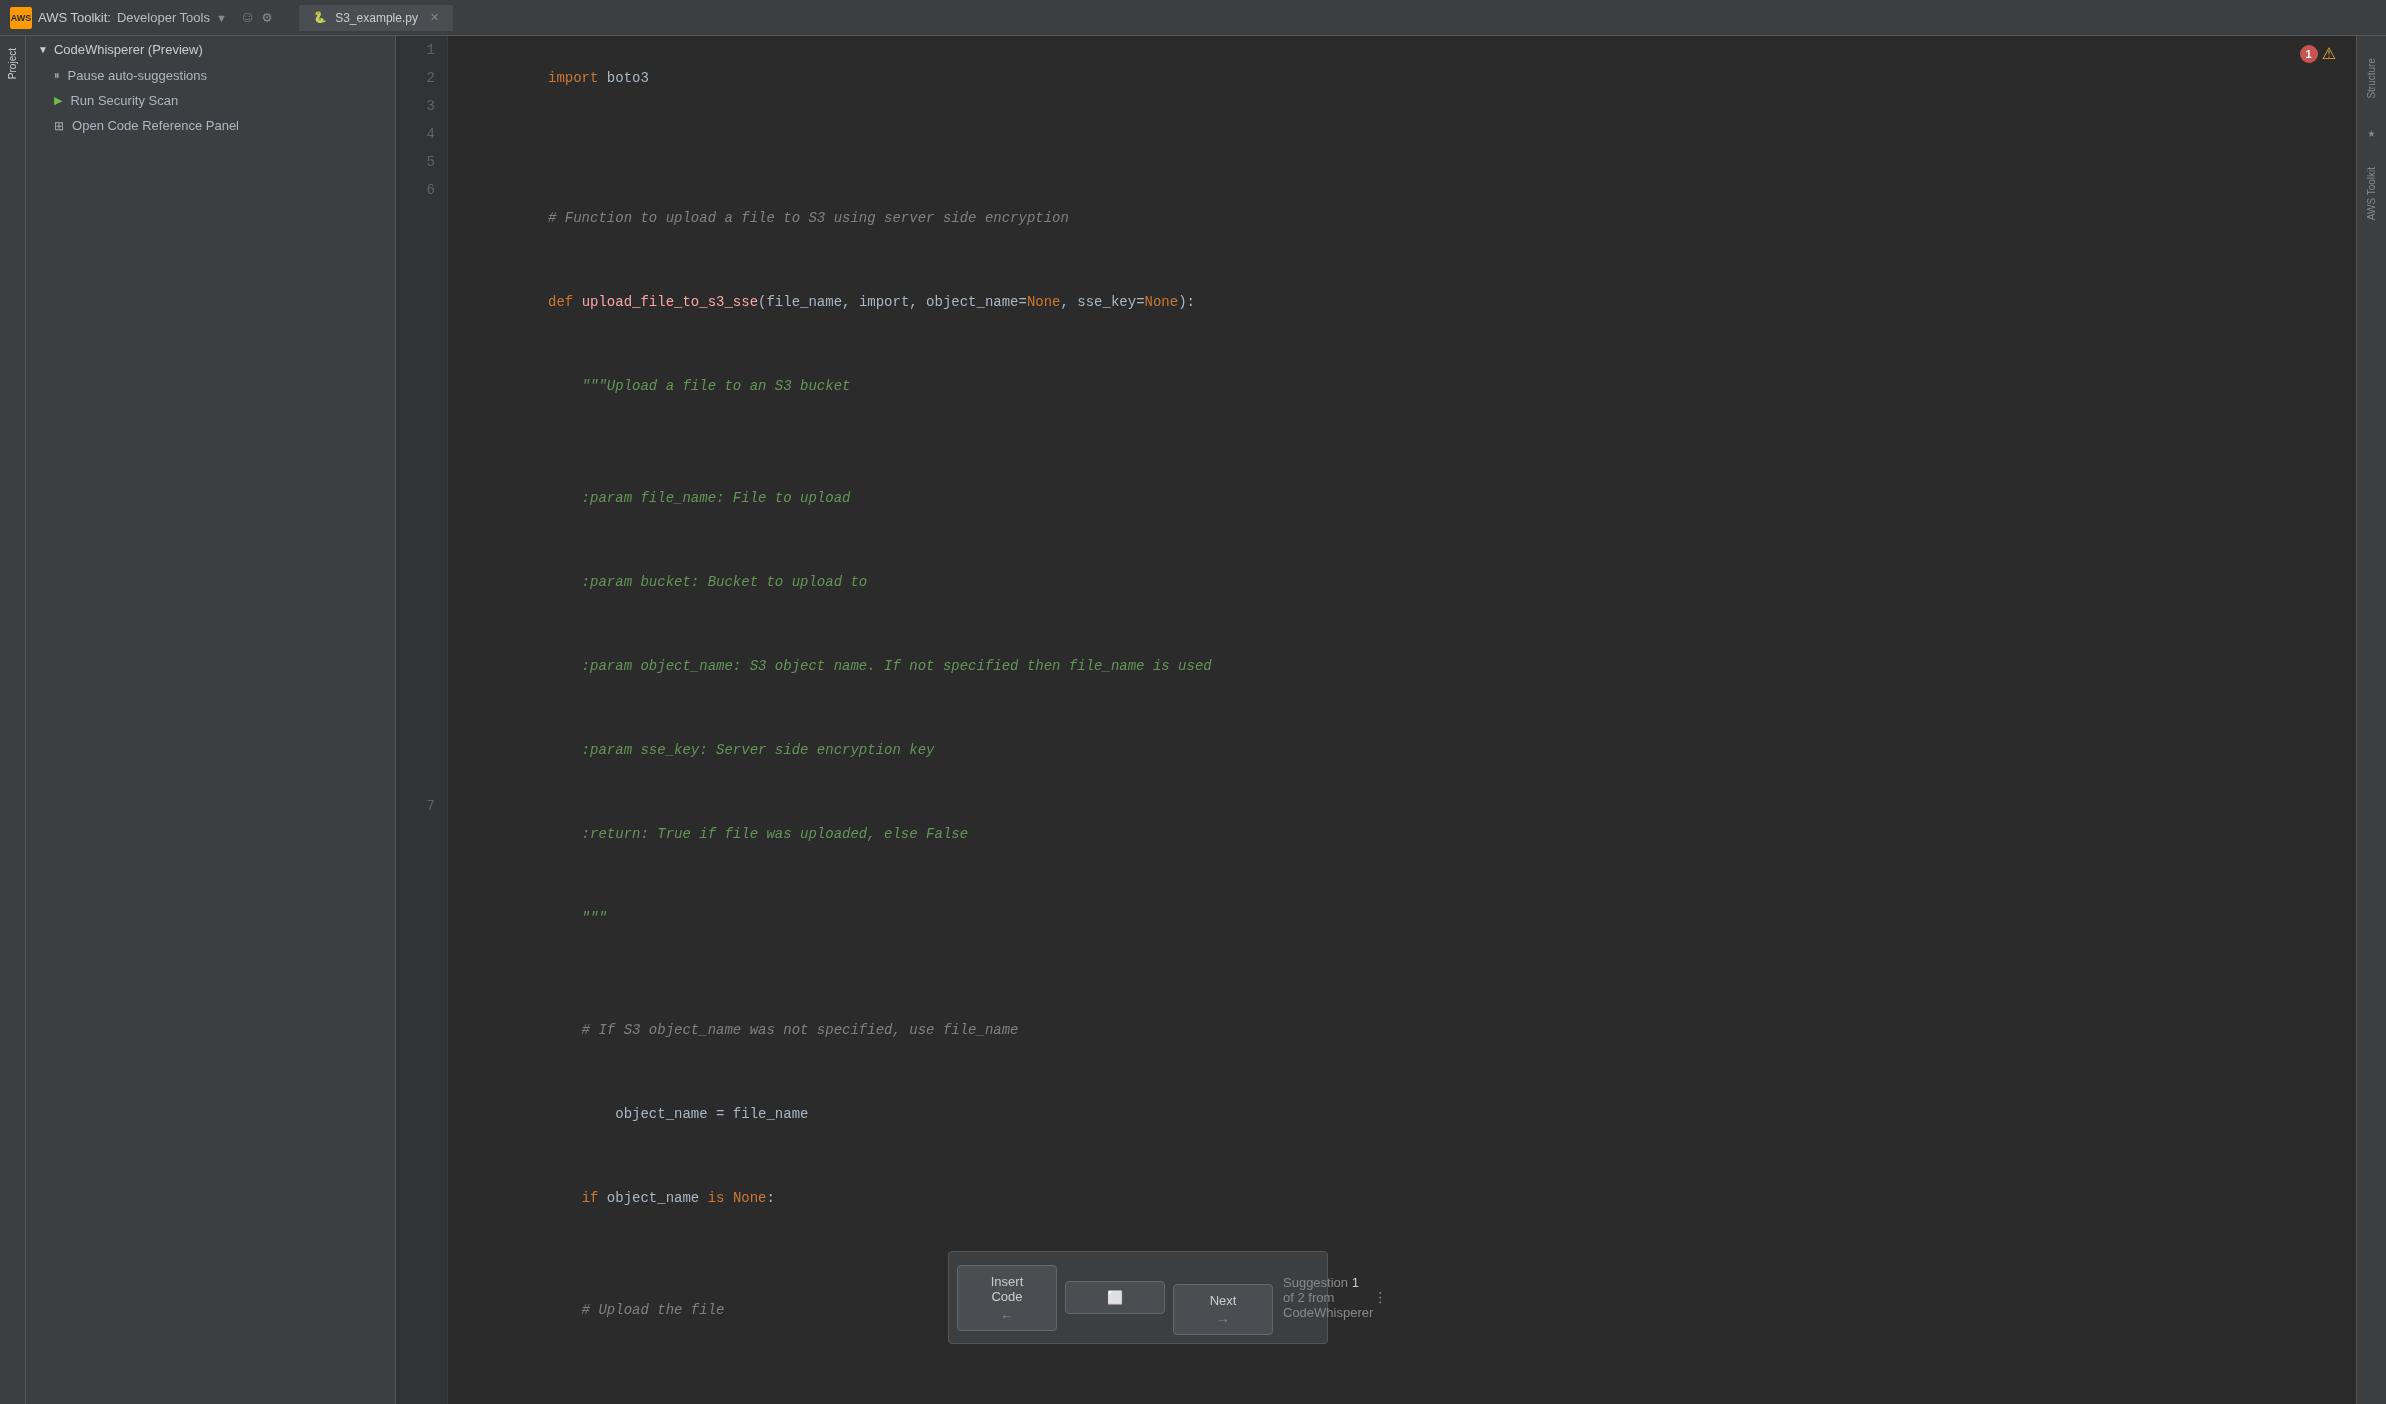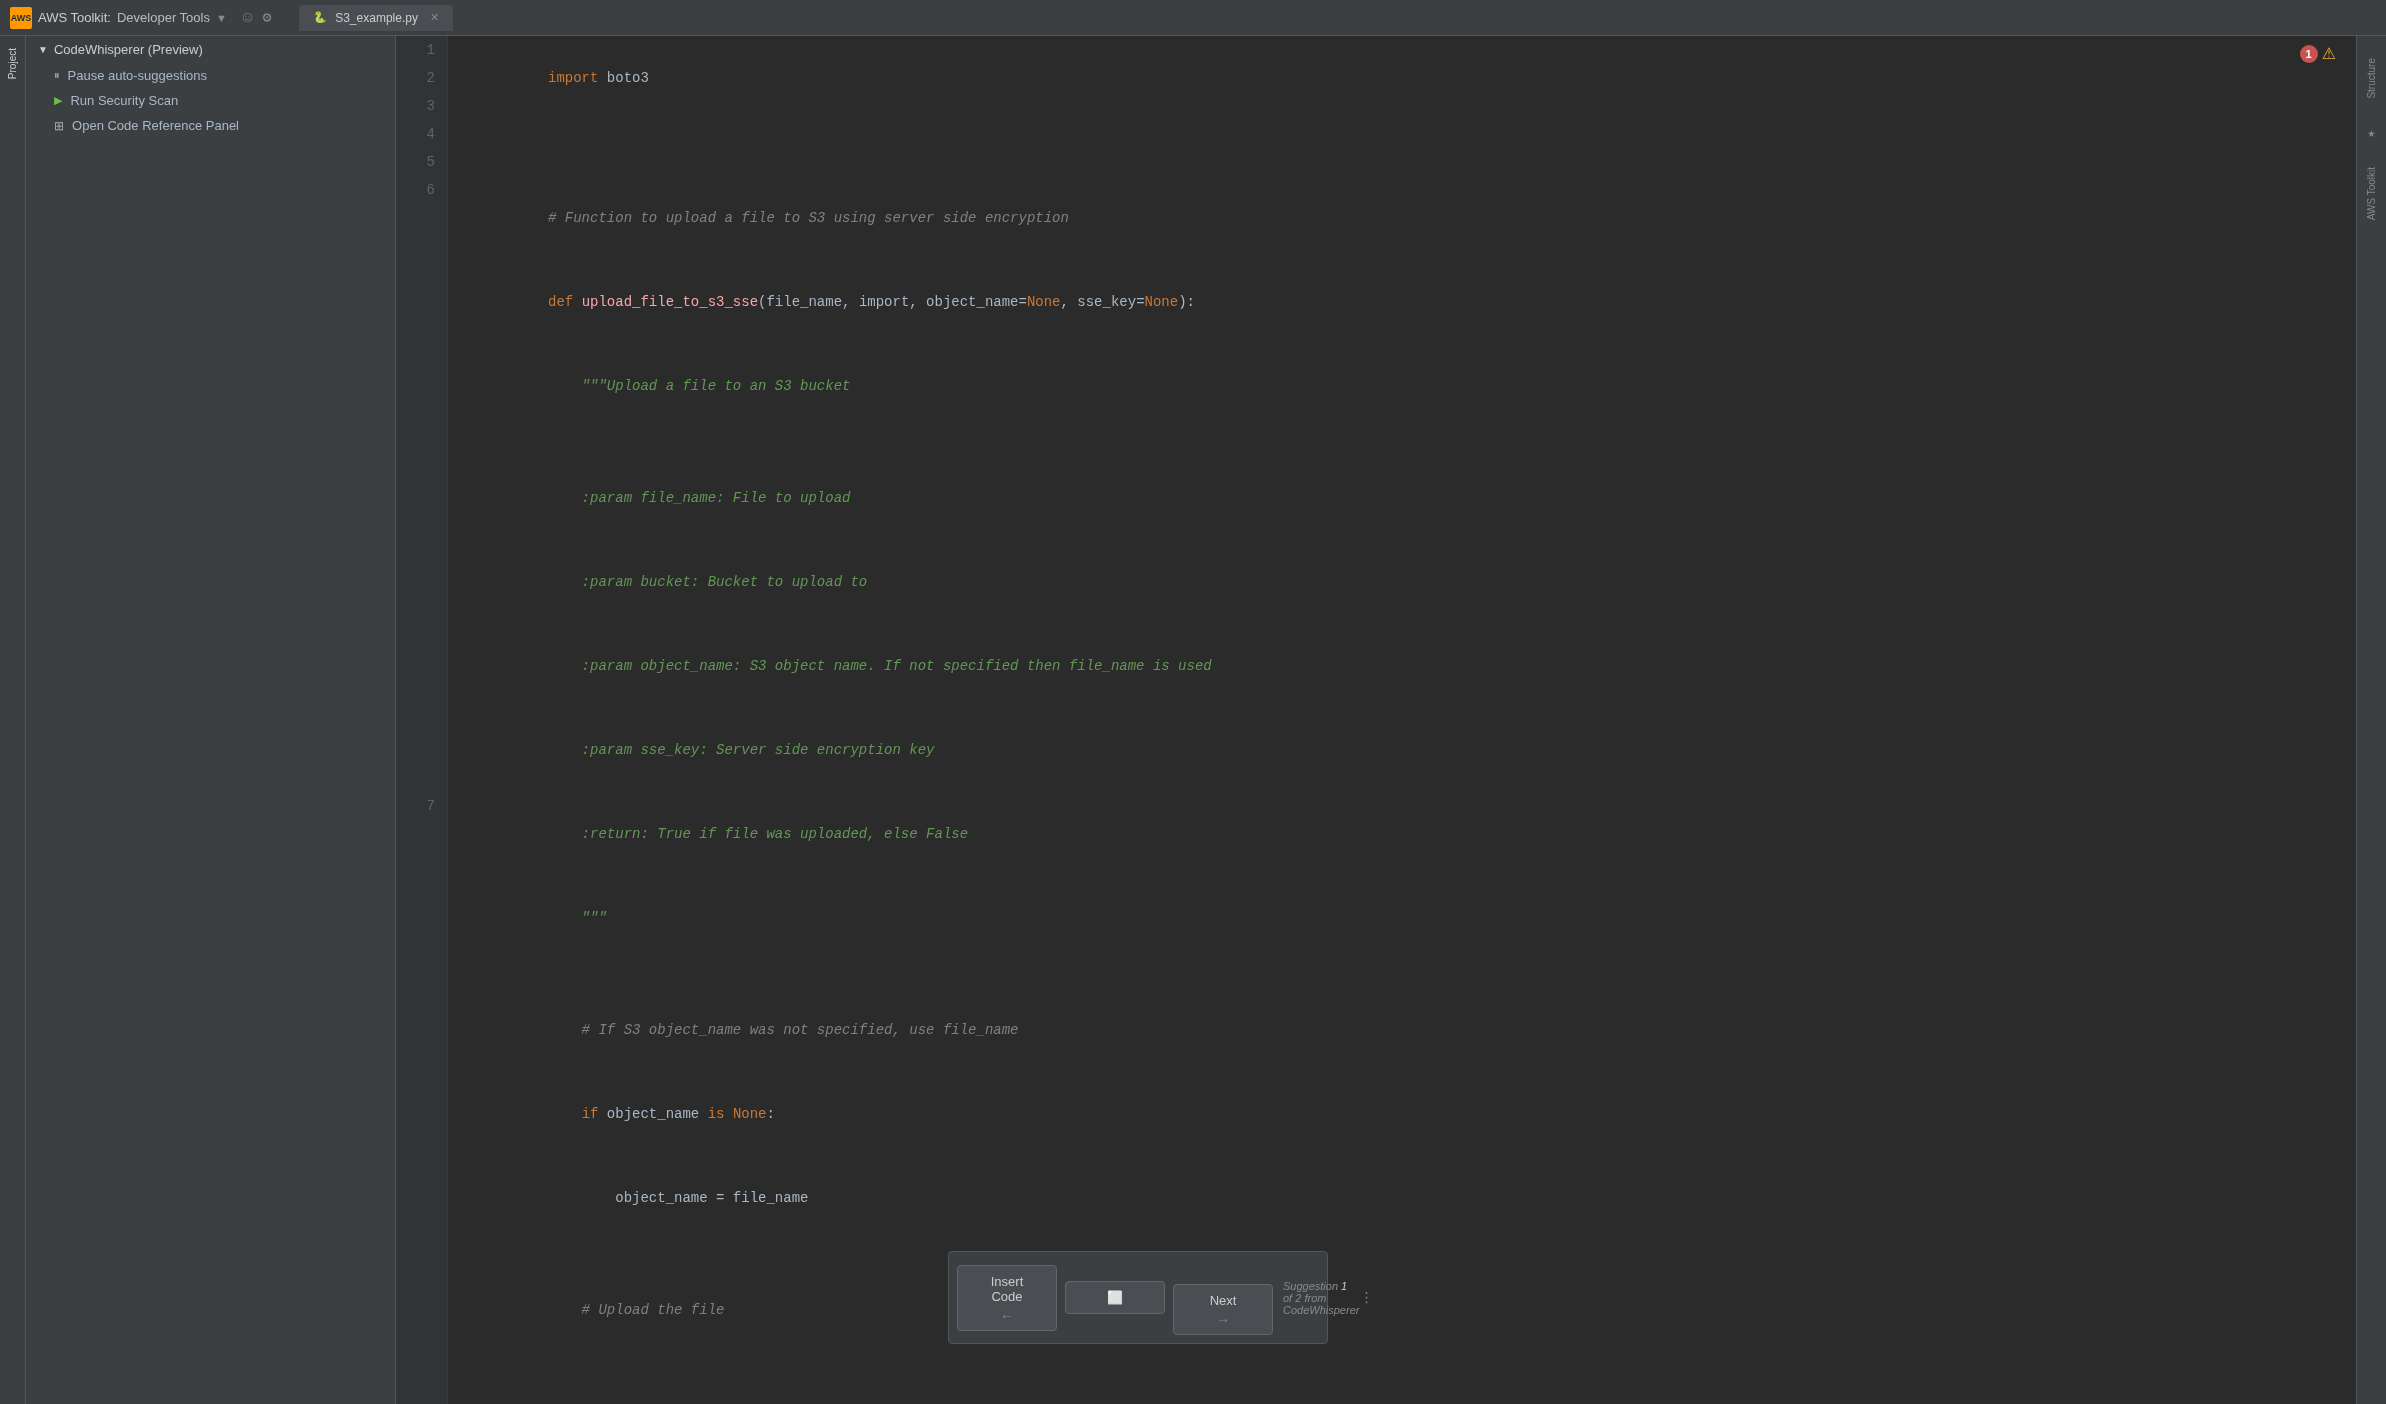--- a/index.html
+++ b/index.html
@@ -300,23 +300,22 @@
       color: #888;
     }
     .suggestion-footer {
       display: flex;
       align-items: center;
       justify-content: space-between;
       padding: 2px 4px;
     }
     .suggestion-text {
       font-family: Arial, sans-serif;
-      font-size: 11px;
-      color: #888;
-      font-style: italic;
+      font-size: 13px;
+      color: #888;
     }
     .suggestion-text span.highlight {
       color: #ccc;
     }
     .suggestion-menu-icon {
       color: #888;
       font-size: 14px;
       cursor: pointer;
     }
 
@@ -479,24 +478,24 @@
           <span class="docstr">    :return: True if file was uploaded, else False</span>
         </div>
         <div class="code-line">
           <span class="docstr">    """</span>
         </div>
         <div class="code-line empty">&nbsp;</div>
         <div class="code-line">
           <span class="comment">    # If S3 object_name was not specified, use file_name</span>
         </div>
         <div class="code-line">
+          <span>        object_name = file_name</span>
+        </div>
+        <div class="code-line">
           <span>    </span><span class="kw">if </span><span>object_name </span><span class="kw">is </span><span class="kw">None</span><span>:</span>
-        </div>
-        <div class="code-line">
-          <span>        object_name = file_name</span>
         </div>
         <div class="code-line empty">&nbsp;</div>
         <div class="code-line">
           <span class="comment">    # Upload the file</span>
         </div>
         <div class="code-line">
           
         </div>
 
         <div class="suggestion-popup">

